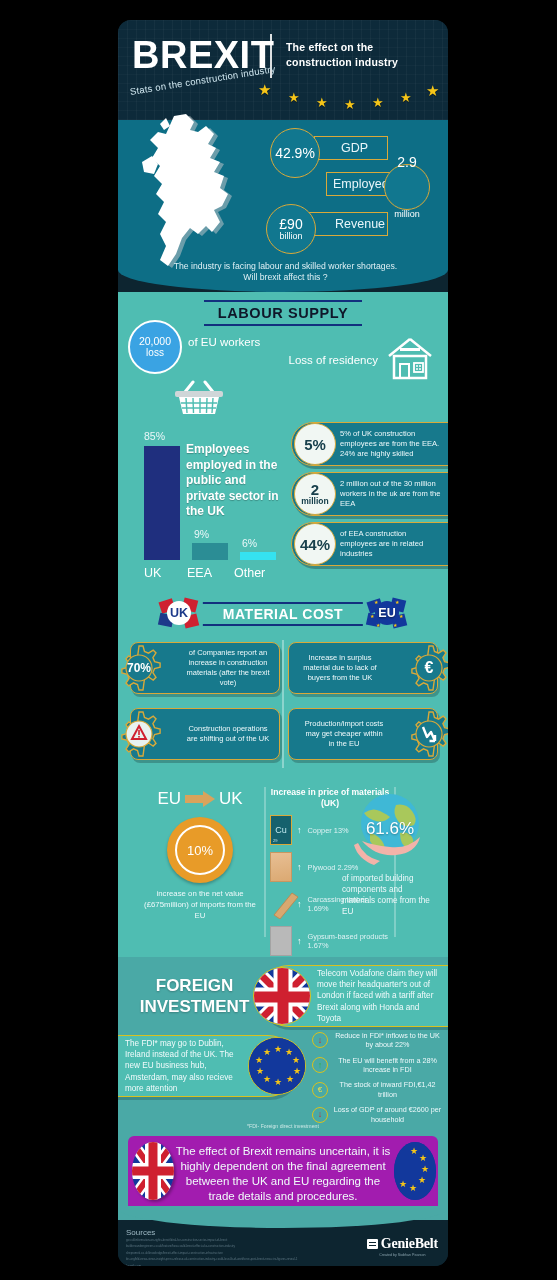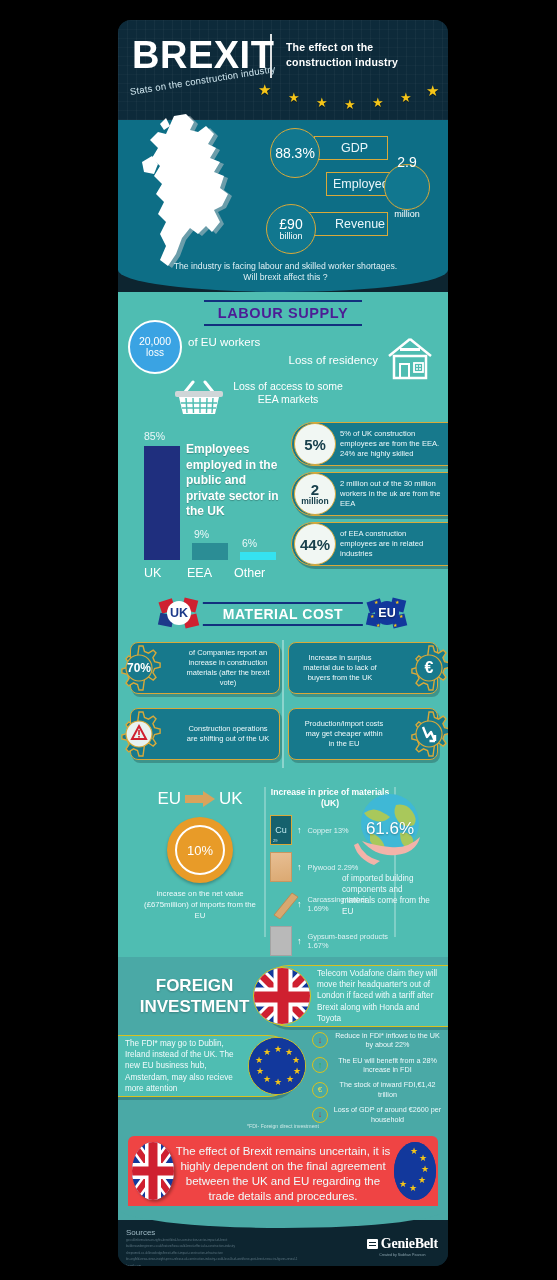--- a/index.html
+++ b/index.html
@@ -72,21 +72,21 @@
   .sc-sm { font-size: 9px; margin-top: 1px; }
   .stats-note {
     position: absolute; left: 50px; bottom: 8px; width: 235px;
     text-align: center; color: #dff0f5; font-size: 8.7px; line-height: 1.35;
   }
 
   
   .band { position: relative; background: #4fbdb2; }
   .band-head { text-align: center; padding-top: 8px; }
   .sec-title {
-    display: inline-block; color: #4c1d95; font-size: 14.5px; font-weight: bold;
+    display: inline-block; color: #0f172a; font-size: 14.5px; font-weight: bold;
     letter-spacing: .6px; padding: 3px 14px;
     border-top: 2.5px solid #12307e; border-bottom: 2.5px solid #12307e;
   }
 
   
   .labour { height: 122px; }
   .circle-blue {
     position: absolute; left: 10px; top: 28px; width: 54px; height: 54px;
     border-radius: 50%; background: #3aa3e3; border: 2px solid #fff;
     color: #fff; display: flex; flex-direction: column; align-items: center;
@@ -238,21 +238,21 @@
            display: flex; align-items: center; justify-content: center;
            font-size: 9px; line-height: 1; }
   .fi-item .t { color: #eef9fb; font-size: 7.2px; line-height: 1.3; text-align: center; }
   .fi-foot { position: absolute; left: 0; right: 0; bottom: 3px; text-align: center;
              color: #cfe9e7; font-size: 5.2px; }
 
   
   .conclusion { height: 88px; background: #4aa9a6; position: relative; }
   .conc-box {
     position: absolute; left: 10px; right: 10px; top: 4px; height: 76px;
-    background: #ef4444; border-radius: 6px;
+    background: #a21caf; border-radius: 6px;
     display: flex; align-items: center; justify-content: center;
   }
   .conc-text { color: #f0fafa; font-size: 11.5px; line-height: 1.32; text-align: center;
                width: 220px; }
   .conc-uk { position: absolute; left: 14px; top: 10px; width: 42px; height: 58px;
              border-radius: 50%; overflow: hidden; box-shadow: 2px 2px 3px rgba(0,0,0,.3); }
   .conc-eu { position: absolute; right: 12px; top: 10px; width: 42px; height: 58px;
              border-radius: 50%; overflow: hidden; background: #12389c; }
 
   
@@ -314,21 +314,21 @@
                  L18 32 L10 24 L18 16 L26 18 Z" fill="#ffffff"></path>
         <path d="M2 46 L12 40 L18 48 L14 58 L4 56 Z" fill="#ffffff"></path>
         <path d="M20 8 L26 2 L30 10 L24 14 Z" fill="#ffffff"></path>
       </g>
     </svg>
 
     <div class="stat-box" style="left:196px;top:16px;width:74px;">
       <span>GDP</span>
     </div>
     <div class="stat-circle" style="left:152px;top:8px;width:50px;height:50px;">
-      <span class="sc-big">88.3%</span>
+      <span class="sc-big">42.9%</span>
     </div>
 
     <div class="stat-box" style="left:208px;top:52px;width:88px;padding-left:6px;">
       <span>Employed</span>
     </div>
     <div class="stat-circle" style="left:266px;top:44px;width:46px;height:46px;gap:40px;">
       <span class="sc-big">2.9</span>
       <span class="sc-sm">million</span>
     </div>
 
@@ -371,21 +371,20 @@
       <g stroke="#4fbdb2" stroke-width="1.4">
         <line x1="13" y1="18" x2="14" y2="33"></line>
           <line x1="20" y1="18" x2="20.5" y2="33"></line>
         <line x1="27" y1="18" x2="27" y2="33"></line>
           <line x1="34" y1="18" x2="33.5" y2="33"></line>
         <line x1="40" y1="18" x2="39" y2="33"></line>
         <line x1="8" y1="23" x2="44" y2="23"></line>
           <line x1="9" y1="28" x2="43" y2="28"></line>
       </g>
     </svg>
-    <div class="lab-t3">Loss of access to some EEA markets</div>
   </div>
 
   <div class="band employ">
     <div class="chart">
       <div class="bar bar-uk"></div>
       <div class="bar bar-eea"></div>
       <div class="bar bar-oth"></div>
       <span class="bar-val" style="left:14px;bottom:140px;">85%</span>
       <span class="bar-val" style="left:64px;bottom:42px;">9%</span>
       <span class="bar-val" style="left:112px;bottom:33px;">6%</span>

